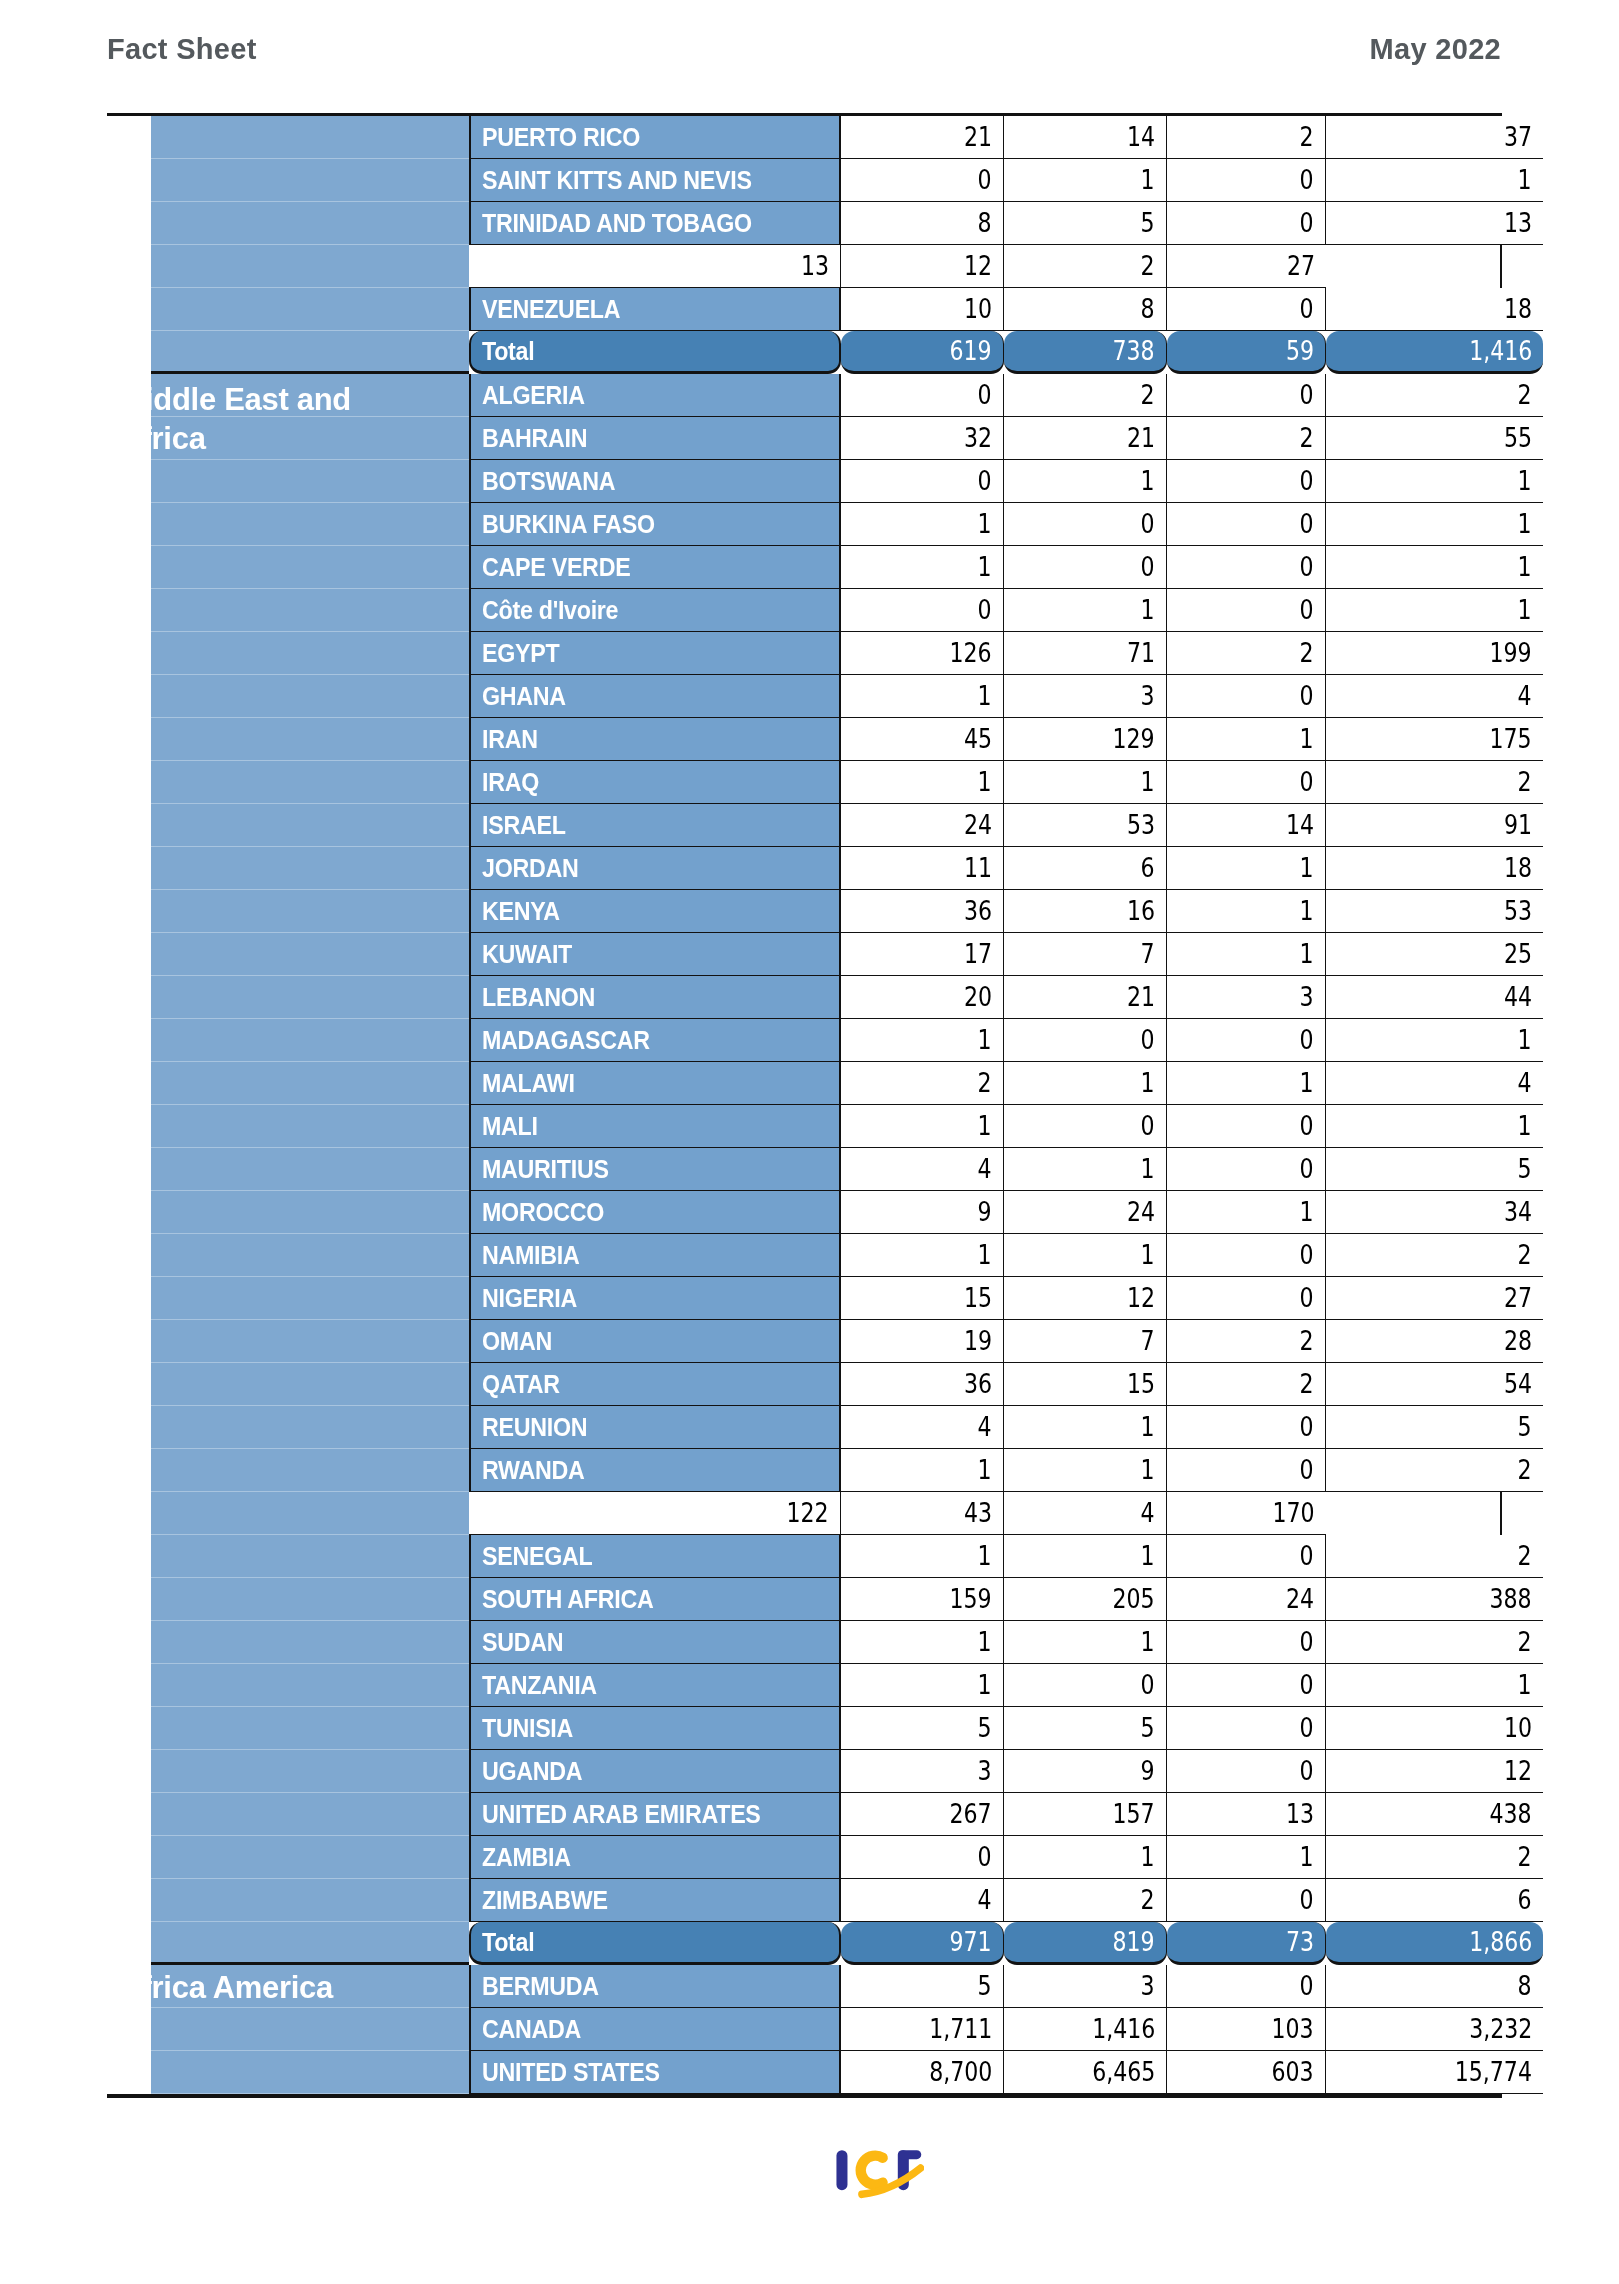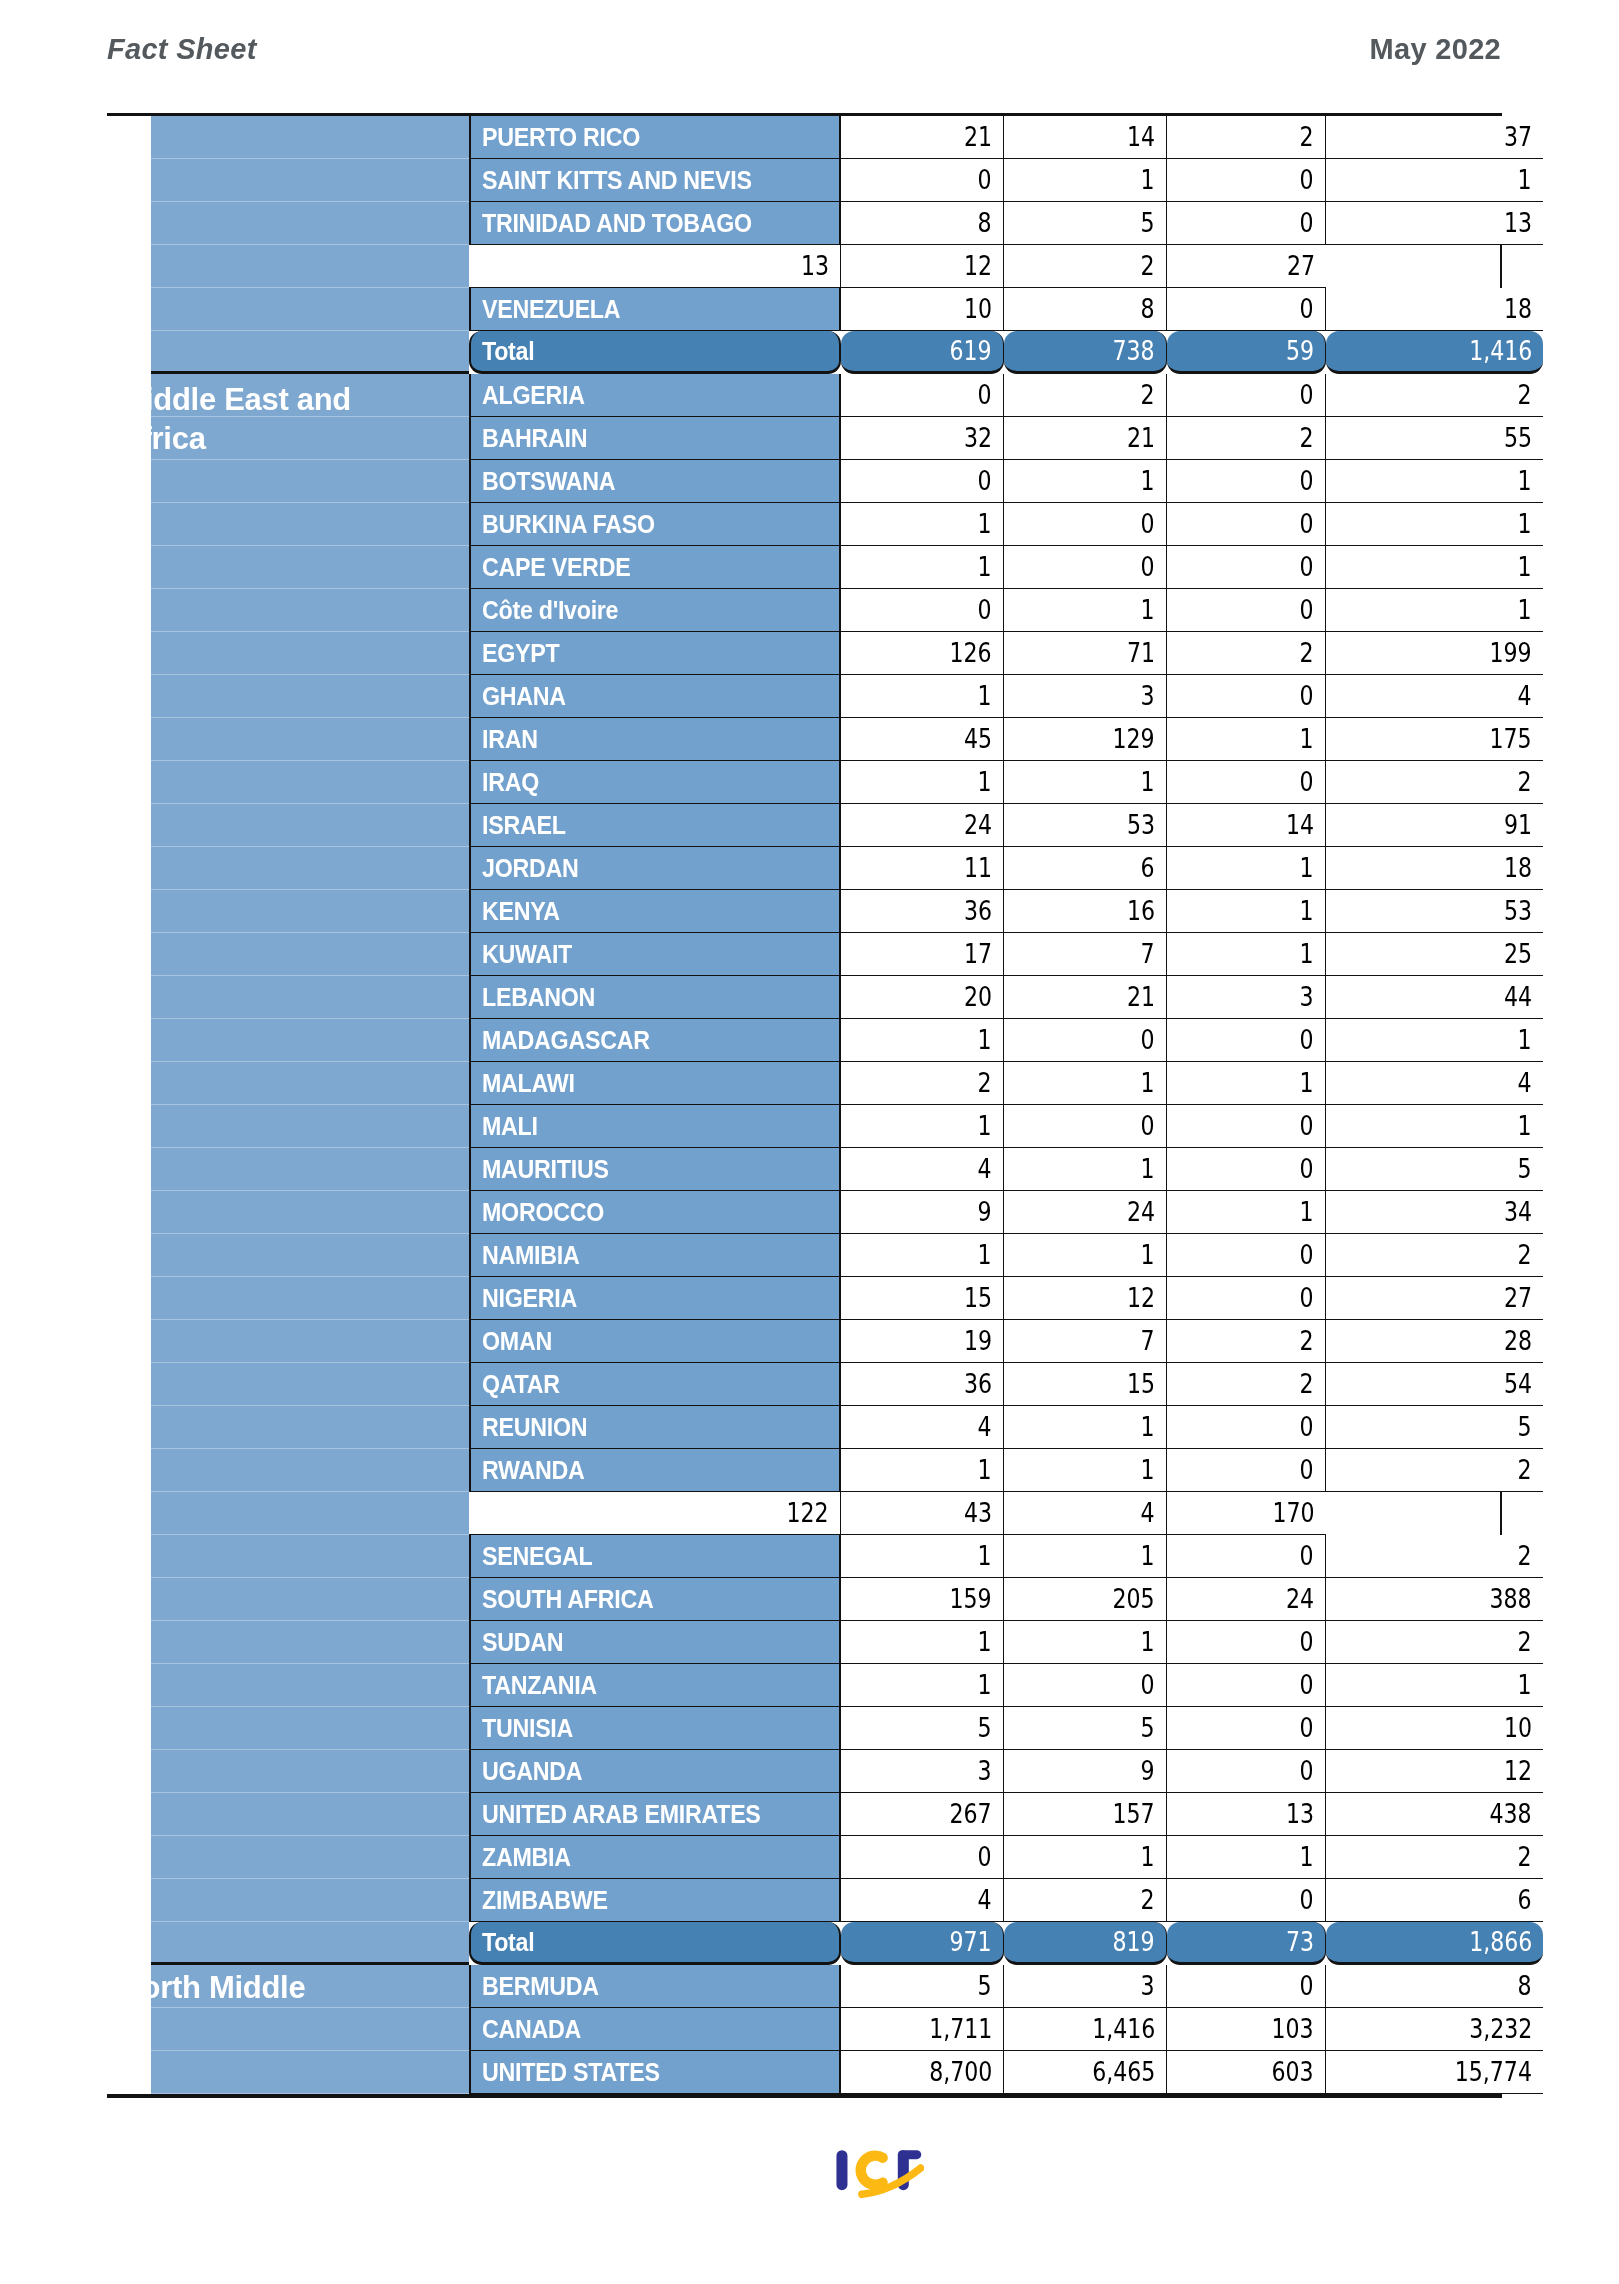--- a/index.html
+++ b/index.html
@@ -16,21 +16,20 @@
     font-family: "Liberation Sans", sans-serif;
   }
   .page-title {
     position: absolute;
     left: 107px;
     top: 33px;
     font-size: 29px;
     font-weight: bold;
     letter-spacing: 0.3px;
     color: var(--header-text);
-    font-style: italic;
   }
   .page-date {
     position: absolute;
     right: 119px;
     top: 33px;
     font-size: 29px;
     font-weight: bold;
     letter-spacing: 0.3px;
     color: var(--header-text);
     margin-left: 31px;
@@ -946,21 +945,21 @@
         <div class="cell cell-num">
           <span>6,465</span>
         </div>
         <div class="cell cell-num">
           <span>603</span>
         </div>
         <div class="cell cell-num">
           <span>15,774</span>
         </div>
       </div>
-      <div class="region-label" style="top: 1845px;">North Middle</div>
+      <div class="region-label" style="top: 1845px;">Africa America</div>
     </div>
 
   <div class="logo">
     <svg width="91" height="61" viewBox="0 0 132 88">
       <rect x="5" y="16" width="16" height="58" rx="8" class="logo-blue" fill="#2e3192"></rect>
       <path d="M 72 27 A 21 21 0 1 0 72 63" fill="none" stroke-width="15" stroke-linecap="round" class="logo-yellow-stroke" stroke="#fcb813"></path>
       <rect x="94" y="16" width="16" height="58" rx="8" class="logo-blue" fill="#2e3192"></rect>
       <rect x="94" y="16" width="34" height="13" rx="6.5" class="logo-blue" fill="#2e3192"></rect>
       <path d="M 42 80 Q 86 75 127 42" fill="none" stroke-width="11" stroke-linecap="round" class="logo-yellow-stroke" stroke="#fcb813"></path>
     </svg>

